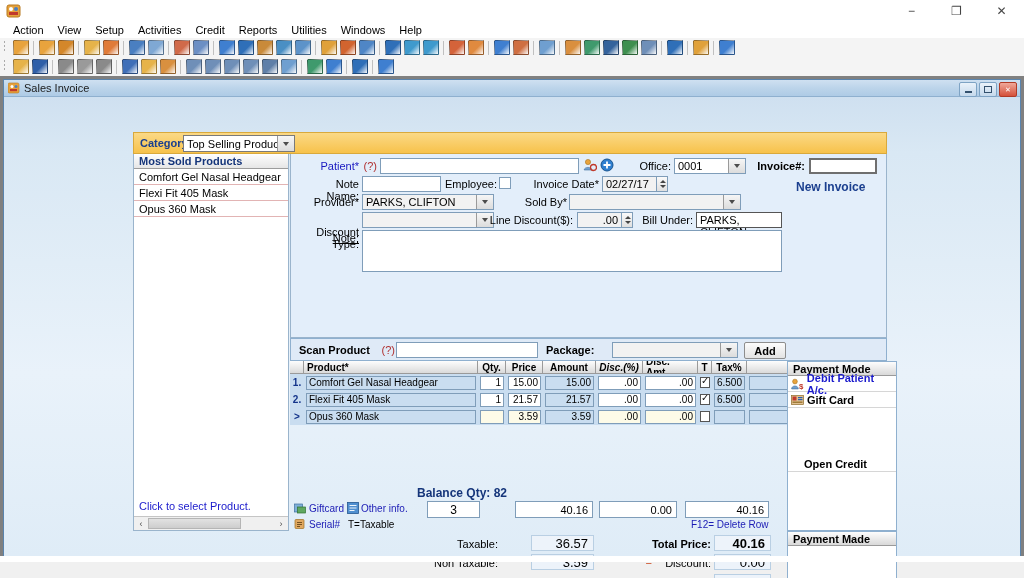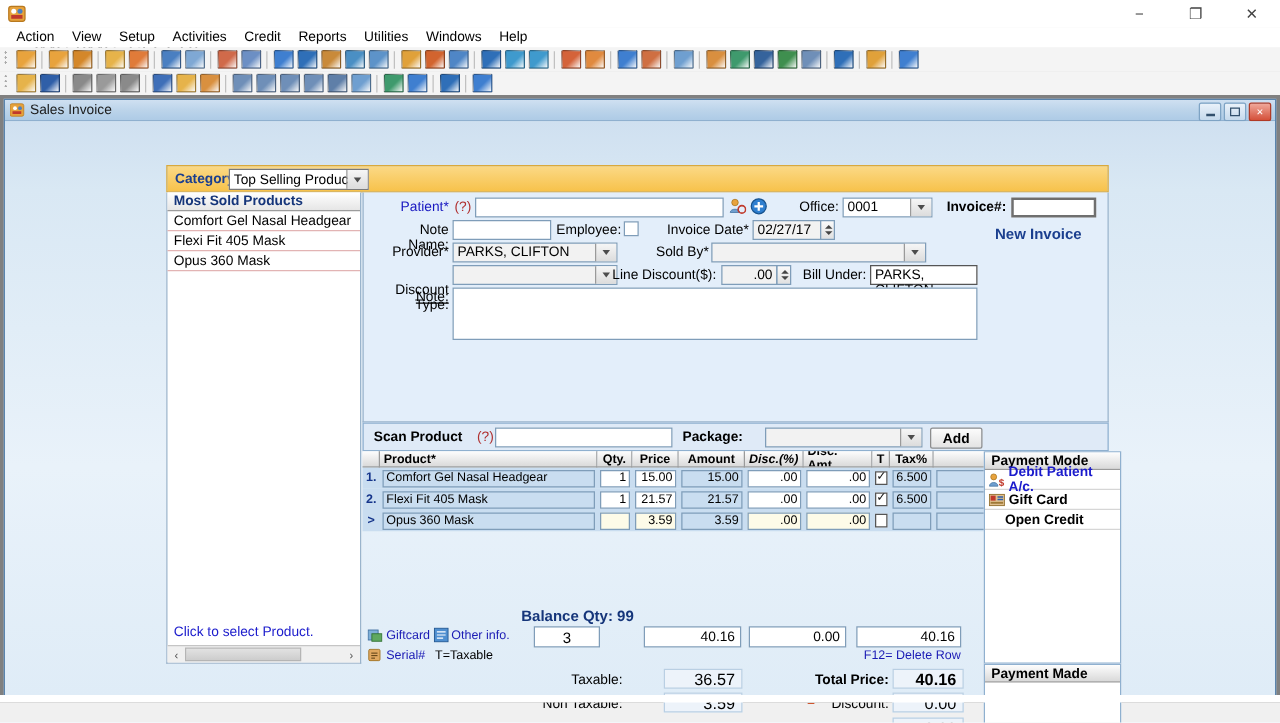--- a/index.html
+++ b/index.html
@@ -725,21 +725,21 @@
                 </div>
                 <div class="gc" style="width: 13px; justify-content: center;">
                   <span class="oicon">≡</span>
                 </div>
                 <div class="gc" style="width: 19px;"></div>
                 <div class="gc" style="width: 36px;"></div>
               </div>
             </div>
         </div>
 
-        <div class="balance" style="left:413px; top:389px;">Balance Qty: 99</div>
+        <div class="balance" style="left:413px; top:389px;">Balance Qty: 82</div>
 
         <svg style="position:absolute;left:290px;top:405px;width:12px;height:12px;" viewBox="0 0 12 12">
           <rect x="0.5" y="2" width="8" height="8" fill="#7fb0d8" stroke="#3f6f9f" stroke-width="0.7"></rect>
           <rect x="3.5" y="5" width="8" height="6" fill="#5fa860" stroke="#2f7030" stroke-width="0.7"></rect>
         </svg>
         <div class="minilbl" style="left:305px; top:406px;">Giftcard</div>
         <svg style="position:absolute;left:343px;top:405px;width:12px;height:12px;" viewBox="0 0 12 12">
           <rect x="0.5" y="0.5" width="11" height="11" fill="#4f8fd0" stroke="#23568f" stroke-width="0.8"></rect>
           <path d="M2.5 3.5h7M2.5 6h7M2.5 8.5h5" stroke="#fff" stroke-width="0.9"></path>
         </svg>
@@ -784,21 +784,21 @@
           <div class="pp-item">
             <svg class="pi-ico" viewBox="0 0 13 12">
               <rect x="0.5" y="1.5" width="12" height="9" fill="#e0c090" stroke="#8f6a28" stroke-width="0.7"></rect>
               <rect x="1.5" y="2.5" width="4" height="4" fill="#c0392b"></rect>
               <rect x="7" y="3" width="4.5" height="1.2" fill="#2f5fa8"></rect>
               <rect x="7" y="5" width="4.5" height="1.2" fill="#2f5fa8"></rect>
               <rect x="1.5" y="7.5" width="10" height="1.5" fill="#9f7a38"></rect>
             </svg>
             <span>Gift Card</span>
           </div>
-          <div class="pp-item" style="padding-left:16px;">
+          <div class="pp-item" style="padding-left:16px;margin-top:48px;">
             <span>Open Credit</span>
           </div>
         </div>
 
         <div class="paypanel2">
           <div class="pp-head">Payment Made</div>
         </div>
 
       </div>
     </div>

